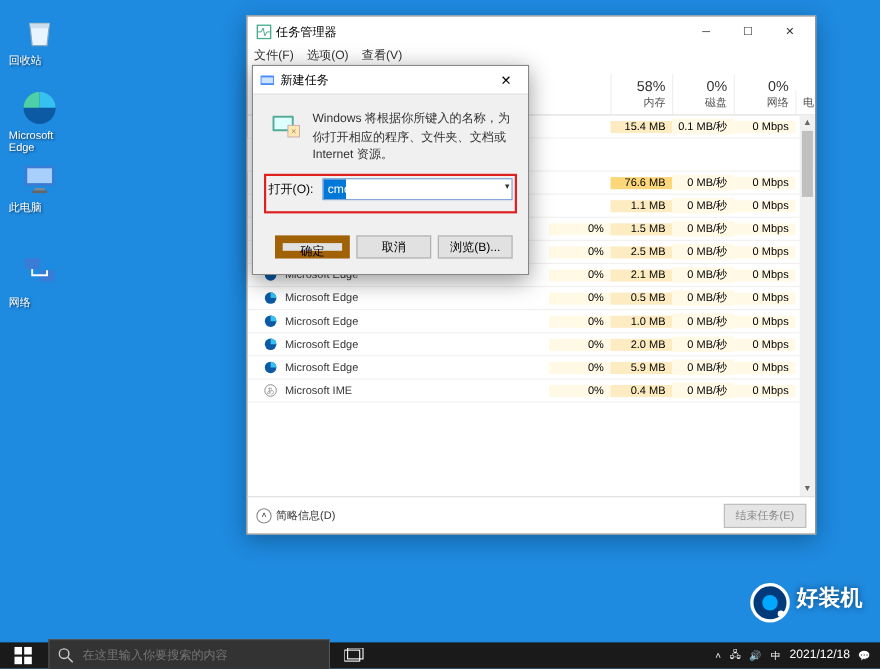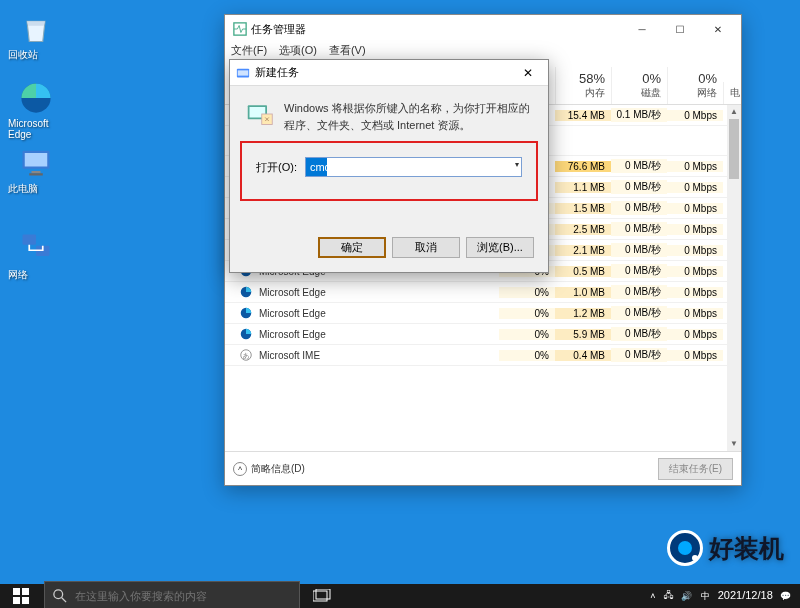--- a/index.html
+++ b/index.html
@@ -39,54 +39,54 @@
 .c-net { background: #fff9e6; }
 .tm-footer { height: 34px; border-top: 1px solid #ddd; display: flex; align-items: center; padding: 0 8px; font-size: 10px; }
 .tm-footer .left { flex: 1; display: flex; align-items: center; gap: 4px; color: #333; }
 .tm-footer .circ { width: 14px; height: 14px; border: 1px solid #888; border-radius: 50%; display: flex; align-items: center; justify-content: center; font-size: 8px; }
 .tm-footer .end-btn { padding: 3px 10px; background: #e5e5e5; border: 1px solid #bbb; color: #888; font-size: 10px; }
 .scrollbar-v { position: absolute; right: 0; top: 42px; bottom: 0; width: 14px; background: #f0f0f0; }
 .scrollbar-v .thumb { position: absolute; left: 2px; right: 2px; top: 14px; height: 60px; background: #c0c0c0; }
 .scrollbar-v .arr { position: absolute; left: 0; right: 0; height: 14px; text-align: center; font-size: 8px; color: #666; line-height: 14px; }
 
 
-.nt-dialog { position: absolute; top: 59px; left: 229px; width: 320px; background: #f0f0f0; border: 1px solid #888; box-shadow: 0 5px 20px rgba(0,0,0,0.4); }
+.nt-dialog { position: absolute; top: 59px; left: 229px; width: 252px; background: #f0f0f0; border: 1px solid #888; box-shadow: 0 5px 20px rgba(0,0,0,0.4); }
 .nt-titlebar { height: 26px; display: flex; align-items: center; background: #fff; padding: 0 6px; font-size: 11px; border-bottom: 1px solid #ddd; }
 .nt-titlebar .nt-tico { width: 14px; height: 14px; margin-right: 5px; }
 .nt-titlebar .title { flex: 1; }
 .nt-titlebar .close { width: 28px; text-align: center; font-size: 12px; }
 .nt-body { padding: 14px 16px 10px; font-size: 11px; }
 .nt-desc { display: flex; gap: 10px; margin-bottom: 14px; }
 .nt-desc .run-ico { width: 28px; height: 28px; flex-shrink: 0; }
 .nt-desc .txt { line-height: 1.5; color: #333; }
 .nt-open-row { display: flex; align-items: center; gap: 8px; margin-bottom: 8px; }
 .nt-open-row label { font-size: 11px; }
 .nt-combo { flex: 1; position: relative; }
 .nt-combo input { width: 100%; height: 20px; border: 1px solid #7a9fd4; padding: 0 18px 0 4px; font-size: 11px; background: #0078d7; color: white; }
 .nt-combo input::selection { background: #0078d7; color: white; }
 .nt-combo .dd { position: absolute; right: 3px; top: 3px; font-size: 8px; color: #333; }
-.red-box-1 { border: 2px solid #e02020; padding: 14px; margin: -6px -6px 16px; }
+.red-box-1 { border: 2px solid #e02020; padding: 2px; margin: -6px -6px 0; }
 .nt-check-row { display: flex; align-items: center; gap: 5px; padding-left: 44px; margin-top: 4px; }
 .nt-check-row input { width: 12px; height: 12px; }
 .nt-buttons { display: flex; justify-content: flex-end; gap: 6px; padding: 10px 14px 14px; background: #f0f0f0; }
 .nt-buttons button { width: 68px; height: 21px; font-size: 11px; background: #e1e1e1; border: 1px solid #adadad; cursor: pointer; }
-.nt-buttons button.primary { border: 2px solid #a16207; }
+.nt-buttons button.primary { border: 7px solid #a16207; }
 
 
 .taskbar { position: absolute; bottom: 0; left: 0; right: 0; height: 24px; background: #1a1a1a; display: flex; align-items: center; color: #fff; }
 .tb-start { width: 42px; height: 36px; display: flex; align-items: center; justify-content: center; }
 .tb-search { flex: 0 0 256px; height: 30px; background: #333; border: 1px solid #555; display: flex; align-items: center; padding: 0 8px; gap: 8px; margin: 0 2px; }
 .tb-search input { flex: 1; background: transparent; border: none; color: #ccc; font-size: 11px; outline: none; }
 .tb-btn { width: 40px; height: 36px; display: flex; align-items: center; justify-content: center; }
 .tb-spacer { flex: 1; }
 .tb-tray { display: flex; align-items: center; gap: 8px; padding: 0 8px; font-size: 9px; }
 .tb-datetime { text-align: left; line-height: 1.2; font-size: 11px; }
 
 
-.watermark { position: absolute; right: 16px; bottom: 42px; display: flex; align-items: center; color: #0f172a; font-size: 25px; font-weight: bold; text-shadow: 0 0 6px rgba(0,0,0,0.5); }
+.watermark { position: absolute; right: 16px; bottom: 42px; display: flex; color: #ffffff; font-size: 20px; font-weight: bold; text-shadow: 0 0 6px rgba(0,0,0,0.5); }
 .watermark .wm-ico { width: 36px; height: 36px; border-radius: 50%; background: #003a7a; border: 3px solid #fff; display: flex; align-items: center; justify-content: center; margin-right: 6px; position: relative; }
 .watermark .wm-ico .inner { width: 14px; height: 14px; border-radius: 50%; background: #00a8ff; }
 .watermark .wm-ico .dot { position: absolute; width: 6px; height: 6px; background: #fff; border-radius: 50%; right: 2px; bottom: 2px; }
 </style>
 </head>
 <body>
 
 <div class="desktop">
   <div class="desktop-icon" style="top:10px;left:8px">
     <div class="ico">
@@ -263,21 +263,21 @@
           <span class="cell" style="width:18px"></span>
         </div>
         <div class="tm-row">
           <span class="exp"></span>
           <svg class="pi" viewBox="0 0 16 16">
             <circle cx="8" cy="8" r="6" fill="#0c59a4"></circle>
             <path fill="#35c1f1" d="M8 2 A6 6 0 0 1 14 8 L8 8 Z"></path>
           </svg>
           <span class="pname">Microsoft Edge</span>
           <span class="cell c-cpu">0%</span>
-          <span class="cell c-mem">1.2 MB</span>
+          <span class="cell c-mem">2.0 MB</span>
           <span class="cell c-disk">0 MB/秒</span>
           <span class="cell c-net">0 Mbps</span>
           <span class="cell" style="width:18px"></span>
         </div>
         <div class="tm-row">
           <span class="exp"></span>
           <svg class="pi" viewBox="0 0 16 16">
             <circle cx="8" cy="8" r="6" fill="#0c59a4"></circle>
             <path fill="#35c1f1" d="M8 2 A6 6 0 0 1 14 8 L8 8 Z"></path>
           </svg>

